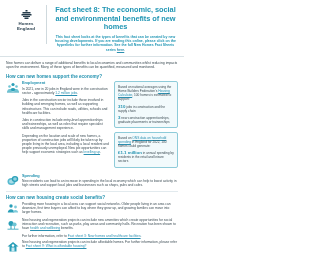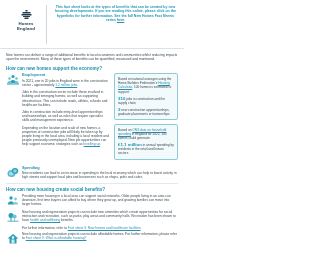--- a/index.html
+++ b/index.html
@@ -99,20 +99,21 @@
         <rect x="3" y="4" width="16" height="3" fill="#253c4b"></rect>
         <rect x="1" y="8" width="20" height="3" fill="#253c4b"></rect>
         <rect x="4" y="12" width="14" height="2" fill="#253c4b"></rect>
         <rect x="7" y="15" width="8" height="3" fill="#253c4b"></rect>
       </svg>
       <div class="logo-text">Homes</div>
       <div class="logo-text">England</div>
     </div>
 
     <div class="title-block">
+      <div class="doc-title">Fact sheet 8: The economic, social and environmental benefits of new homes</div>
       <p class="doc-sub"><span>This fact sheet looks at the types of benefits that can be created by new housing developments. If you are reading this online, please click on the hyperlinks for further information. See the full New Homes Fact Sheets series </span><a class="lnk" href="#">here</a><span>.</span></p>
     </div>
   </div>
 
   <div class="body">
 
     <p class="intro">New homes can deliver a range of additional benefits to local economies and communities whilst reducing impacts upon the environment. Many of these types of benefits can be quantified, measured and monitored.</p>
 
     <div class="sec-head">How can new homes support the economy?</div>
 

